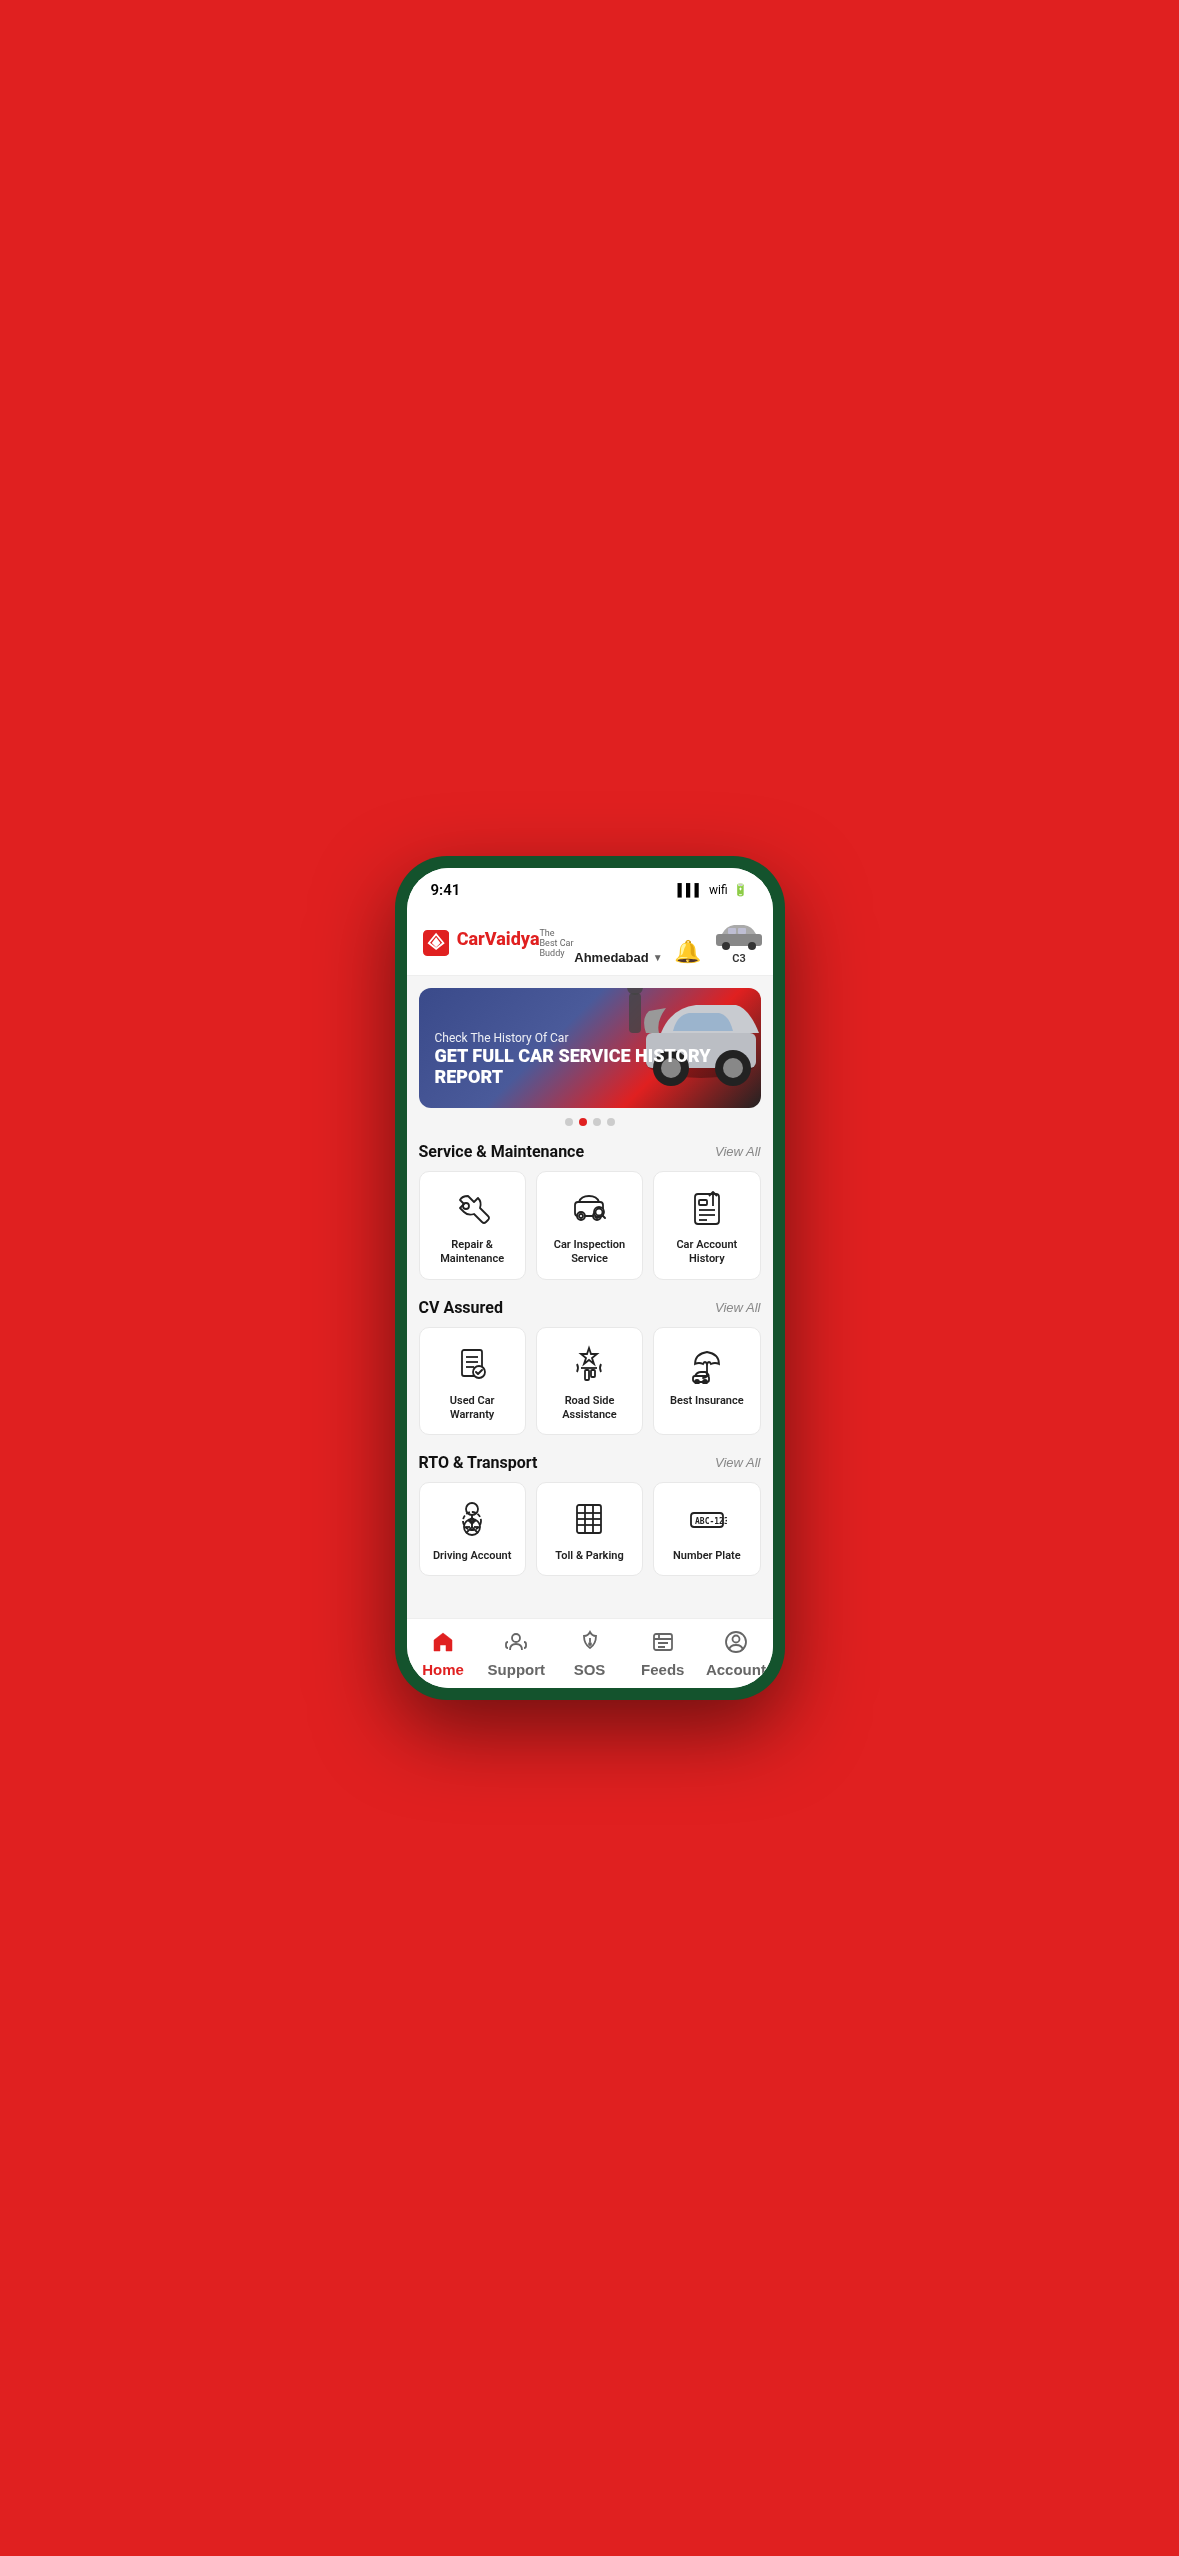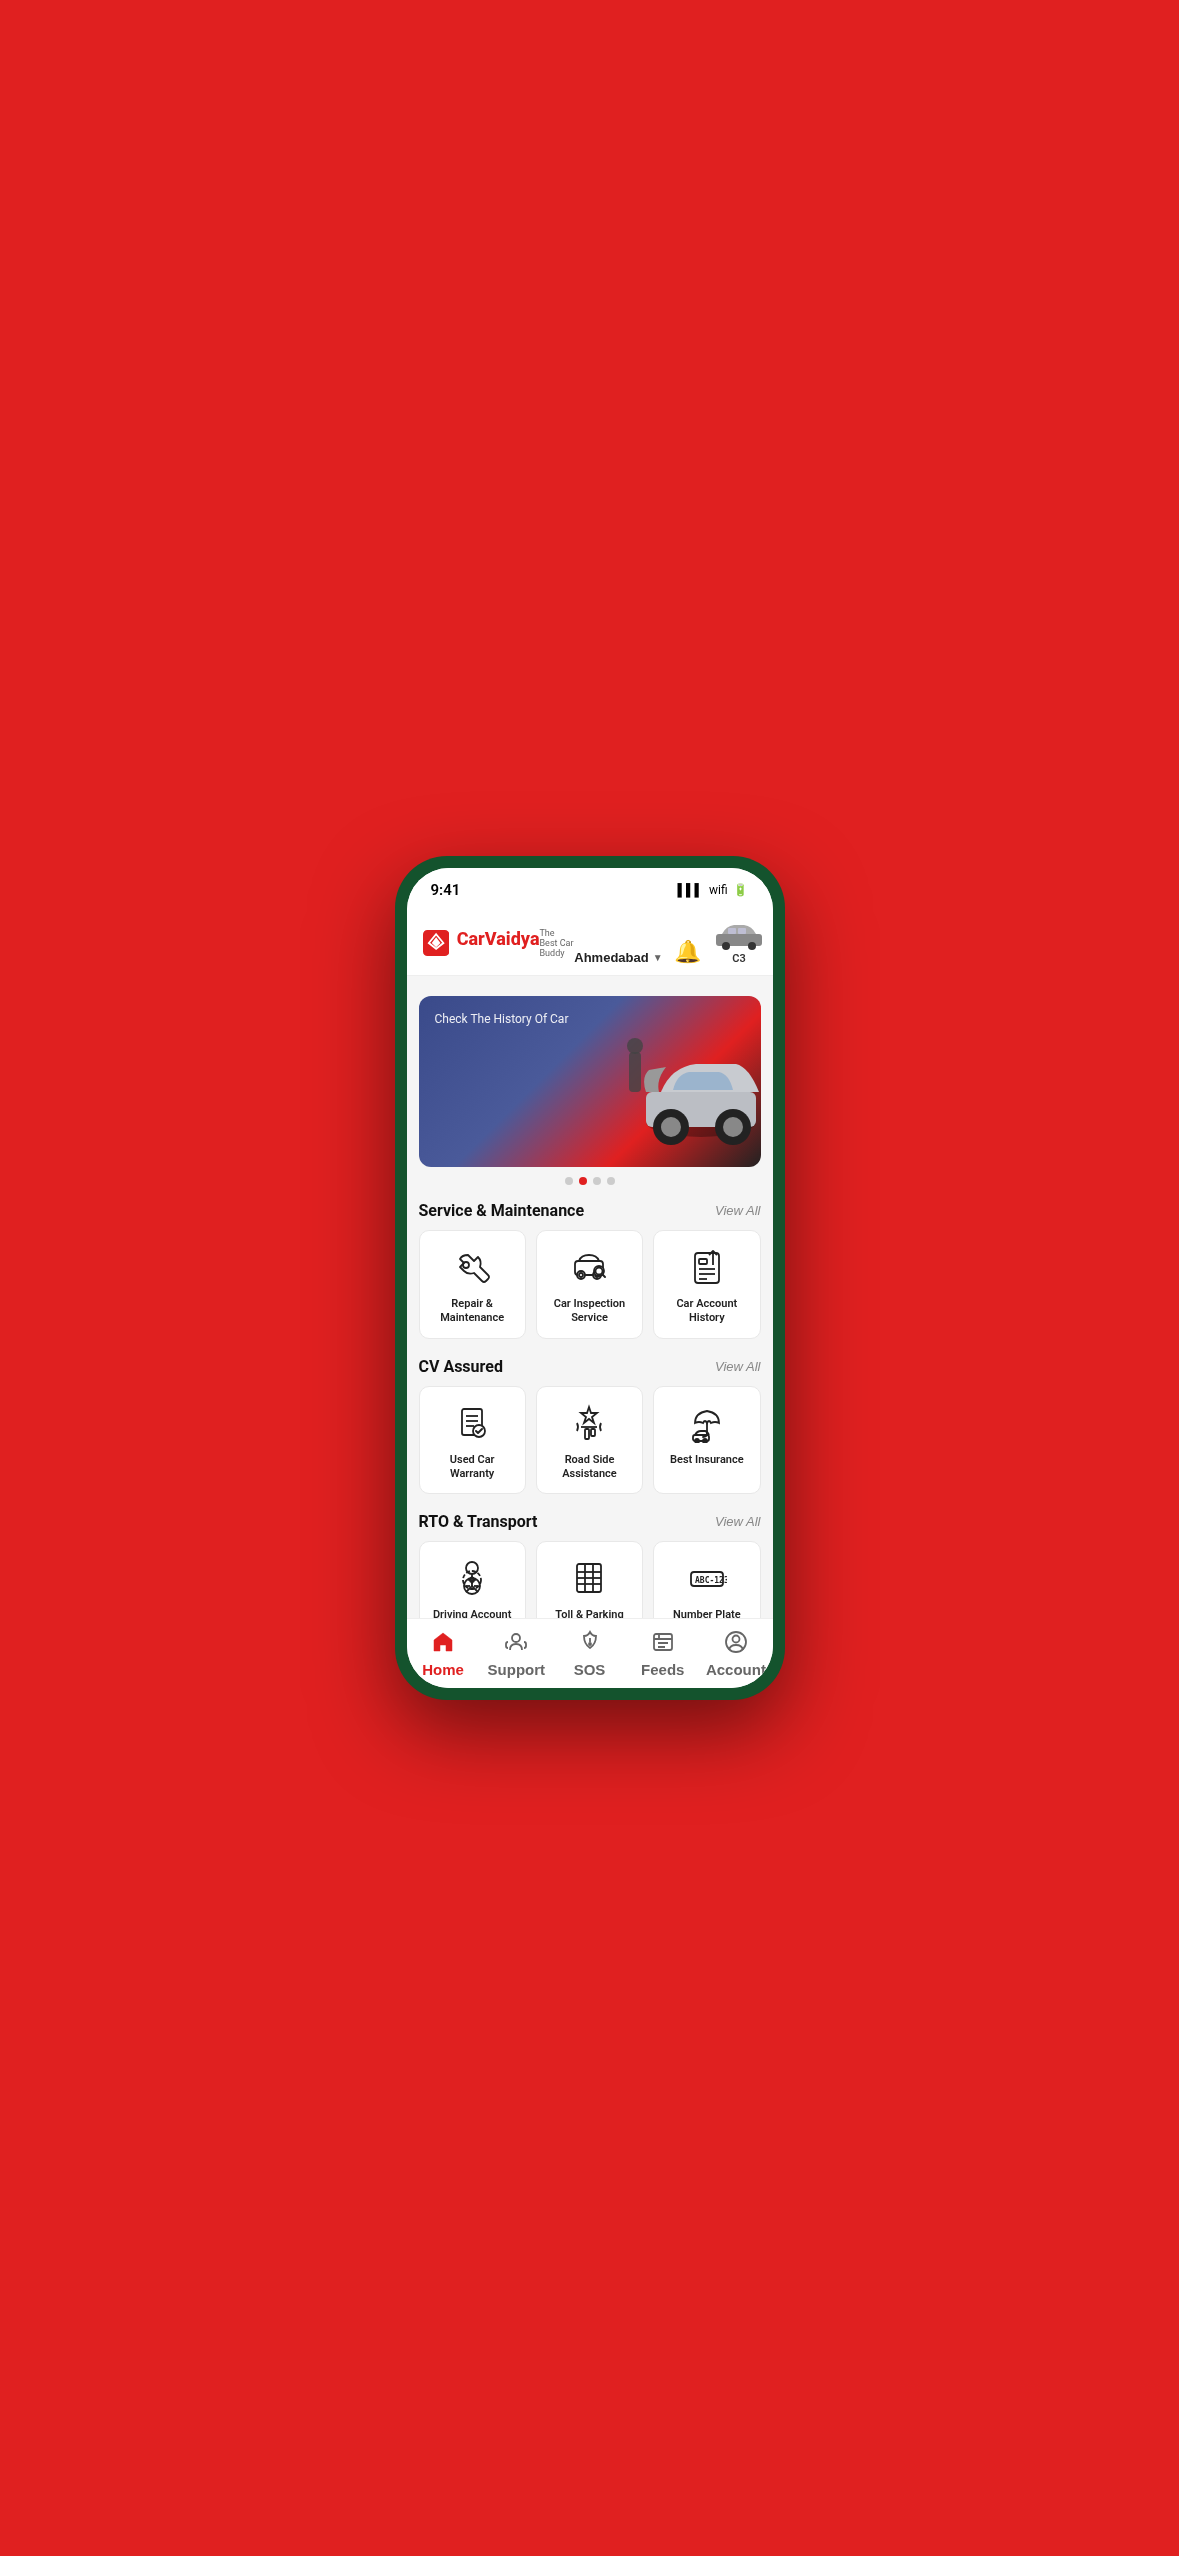--- a/index.html
+++ b/index.html
@@ -83,27 +83,28 @@
     .scroll-content {
       flex: 1;
       overflow-y: auto;
       background: #f5f5f5;
       padding-bottom: 0;
     }
     .scroll-content::-webkit-scrollbar { display: none; }
 
     
     .banner {
-      margin: 20px 12px 0;
+      margin: 12px 12px 0;
       border-radius: 12px;
       overflow: hidden;
-      height: 171px;
+      height: 120px;
       background: linear-gradient(135deg, #3a4a8a 0%, #4a5a9a 40%, #e02020 70%, #222 100%);
       position: relative;
       display: flex;
+      align-items: flex-end;
     }
     .banner-text {
       padding: 16px 16px 20px;
       color: white;
       z-index: 2;
       flex: 1;
     }
     .banner-subtitle { font-size: 12px; font-weight: 400; opacity: 0.9; }
     .banner-title { font-size: 18px; font-weight: 900; line-height: 1.2; text-transform: uppercase; }
     .dots {
@@ -232,20 +233,21 @@
           <span class="car-label">C3</span>
         </div>
       </div>
     </div>
 
     <div class="scroll-content">
 
       <div class="banner">
         <div class="banner-text">
           <div class="banner-subtitle">Check The History Of Car</div>
+          <div class="banner-title">GET FULL CAR SERVICE HISTORY REPORT</div>
         </div>
 
         <svg style="position:absolute;right:0;bottom:0;width:190px;height:145px;" viewBox="0 0 190 145">
 
           <ellipse cx="130" cy="100" rx="55" ry="15" fill="rgba(0,0,0,0.3)"></ellipse>
           <rect x="75" y="70" width="110" height="35" rx="6" fill="#bbbec4"></rect>
           <path d="M90 70 Q100 45 125 42 L165 42 Q178 45 188 70 Z" fill="#c8cbd0"></path>
 
           <path d="M102 68 Q106 52 118 50 L148 50 Q158 52 162 68 Z" fill="#88aacc" opacity="0.7"></path>
 

